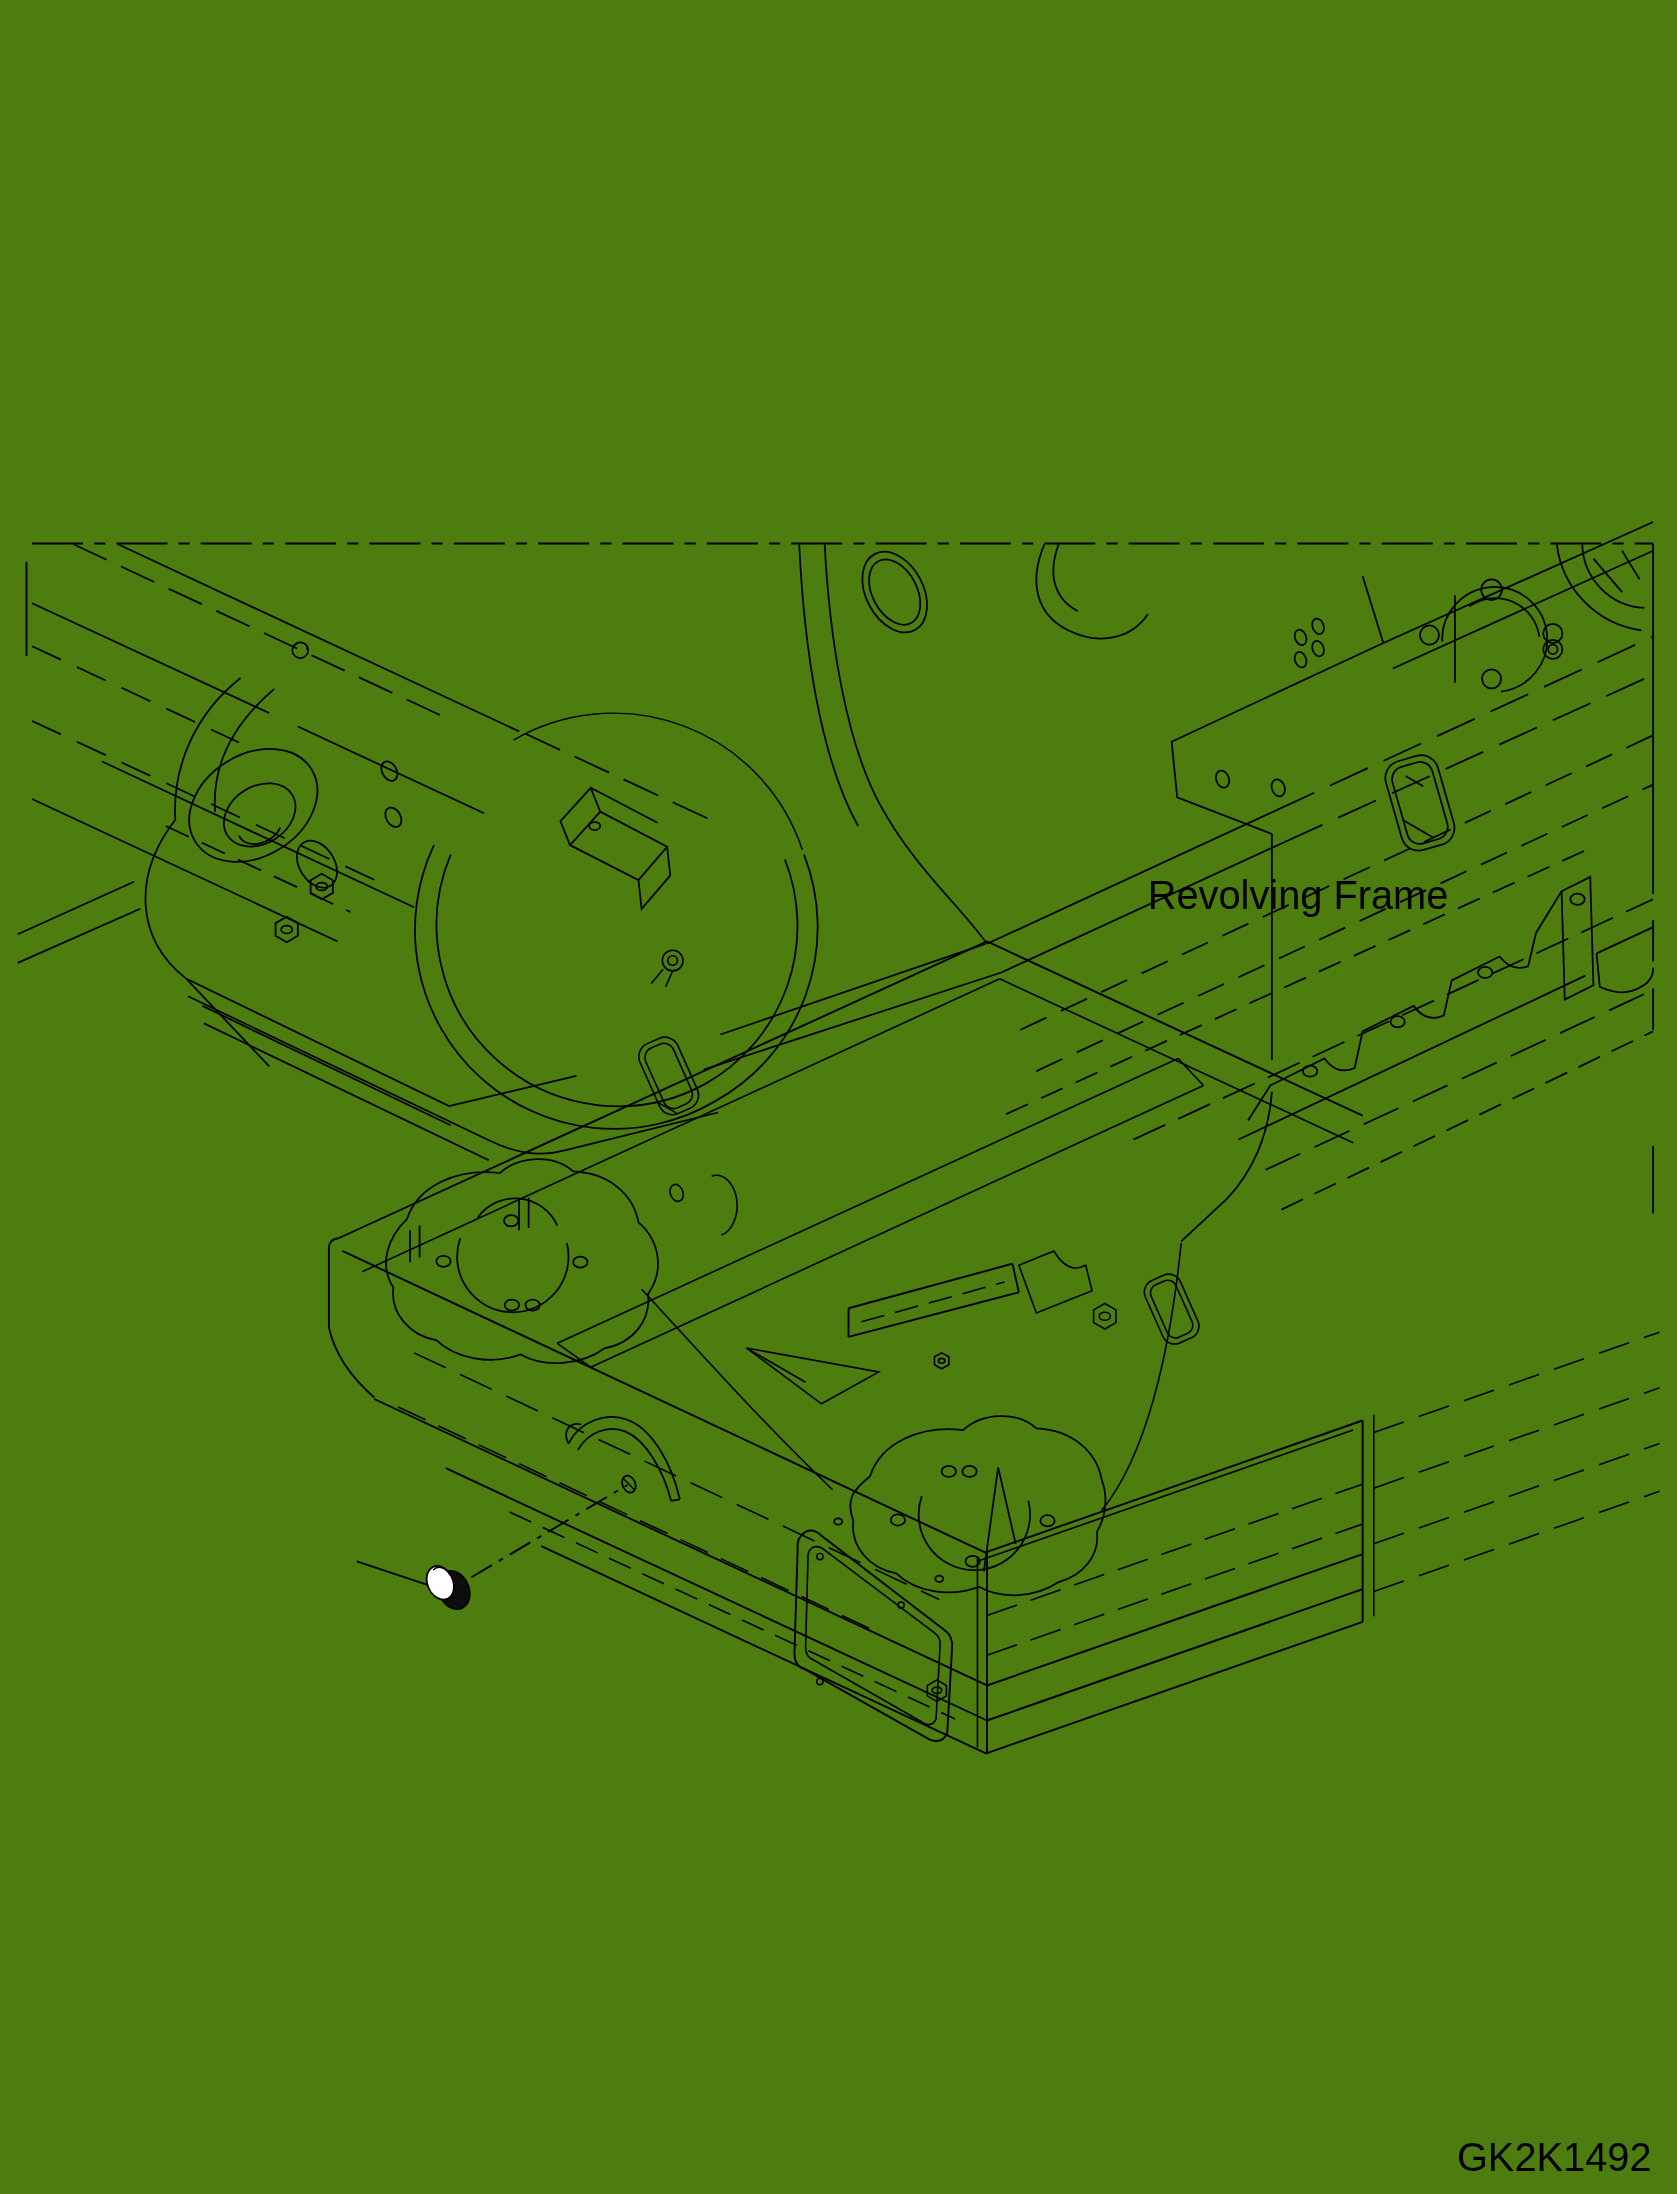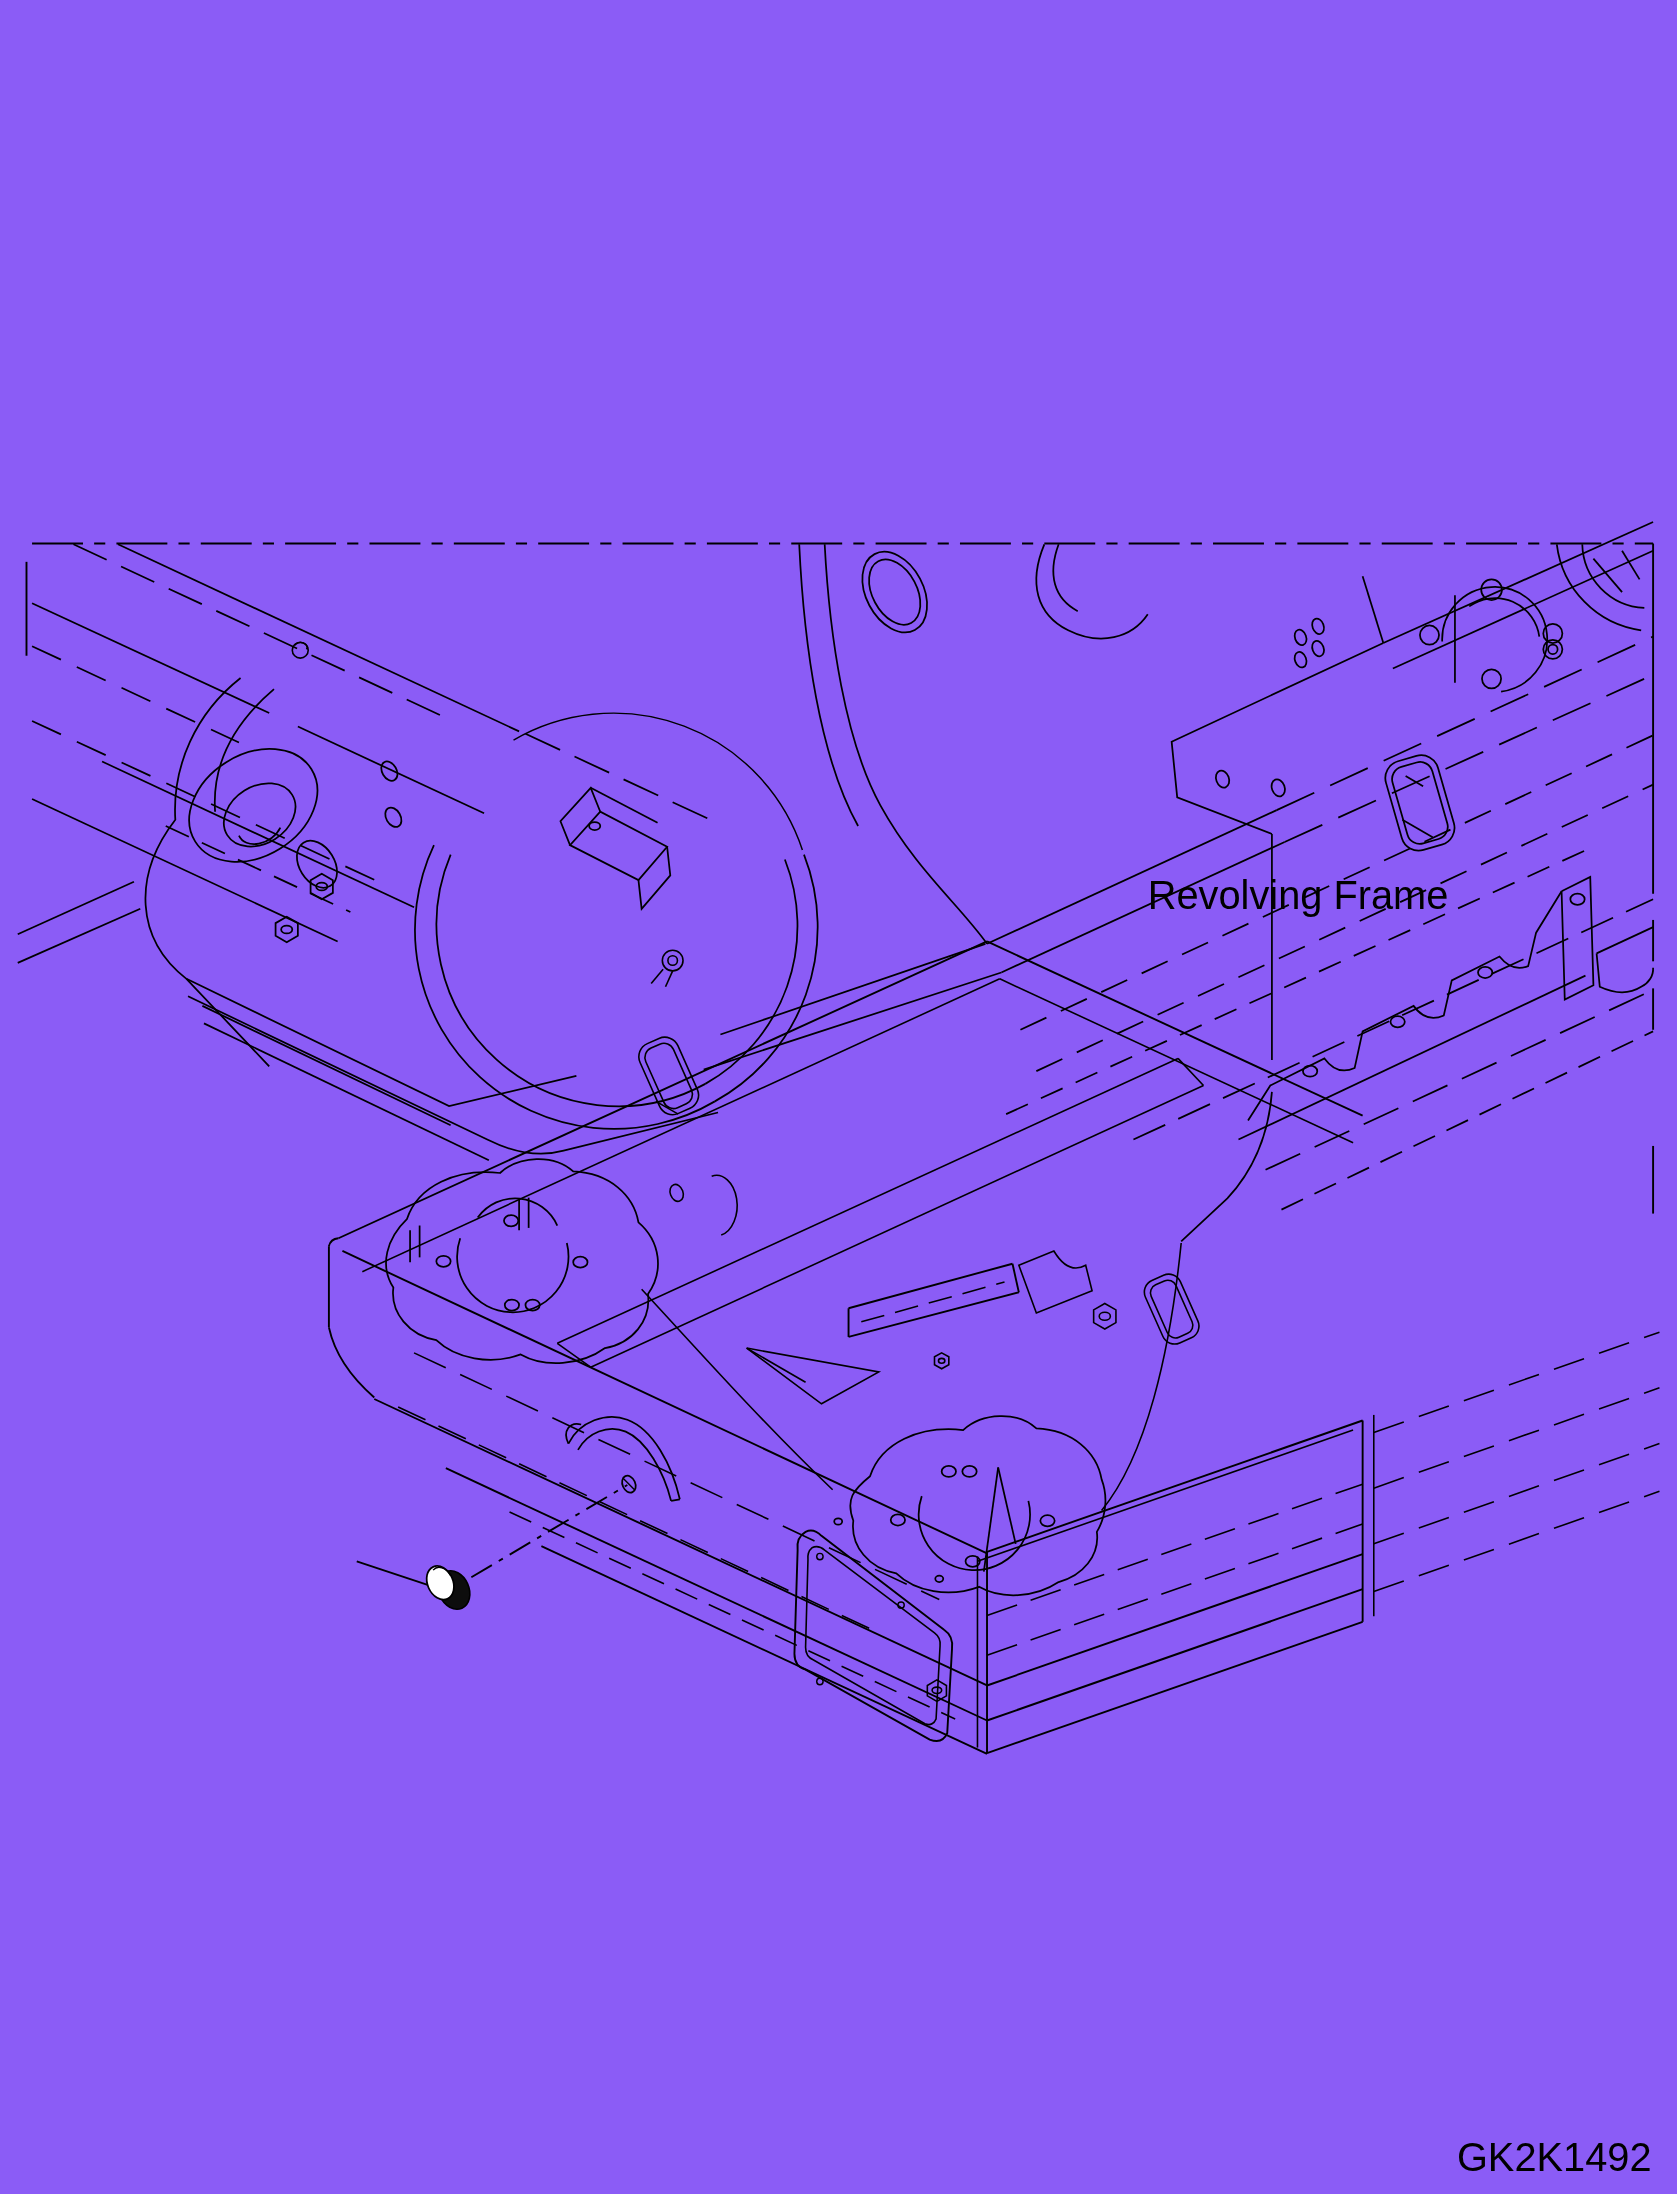--- a/index.html
+++ b/index.html
@@ -1,19 +1,19 @@
 <!DOCTYPE html>
 <html style="font-size:12.7px"><head>
 <meta charset="utf-8">
 <style>
   html,body{margin:0;padding:0;background:#888;}
   .page{
     position:relative;
     width:1678px;height:2194px;
-    background:#8b5cf6;
+    background:#4d7c0f;
     overflow:hidden;
     font-family:"Liberation Sans", sans-serif;
   }
   svg{position:absolute;inset:0;display:block;}
   .lbl{
     font-family:"Liberation Sans", sans-serif;
     fill:#000;
   }
   .frame-label{font-size:50px;}
   .code-label{font-size:50px;}

